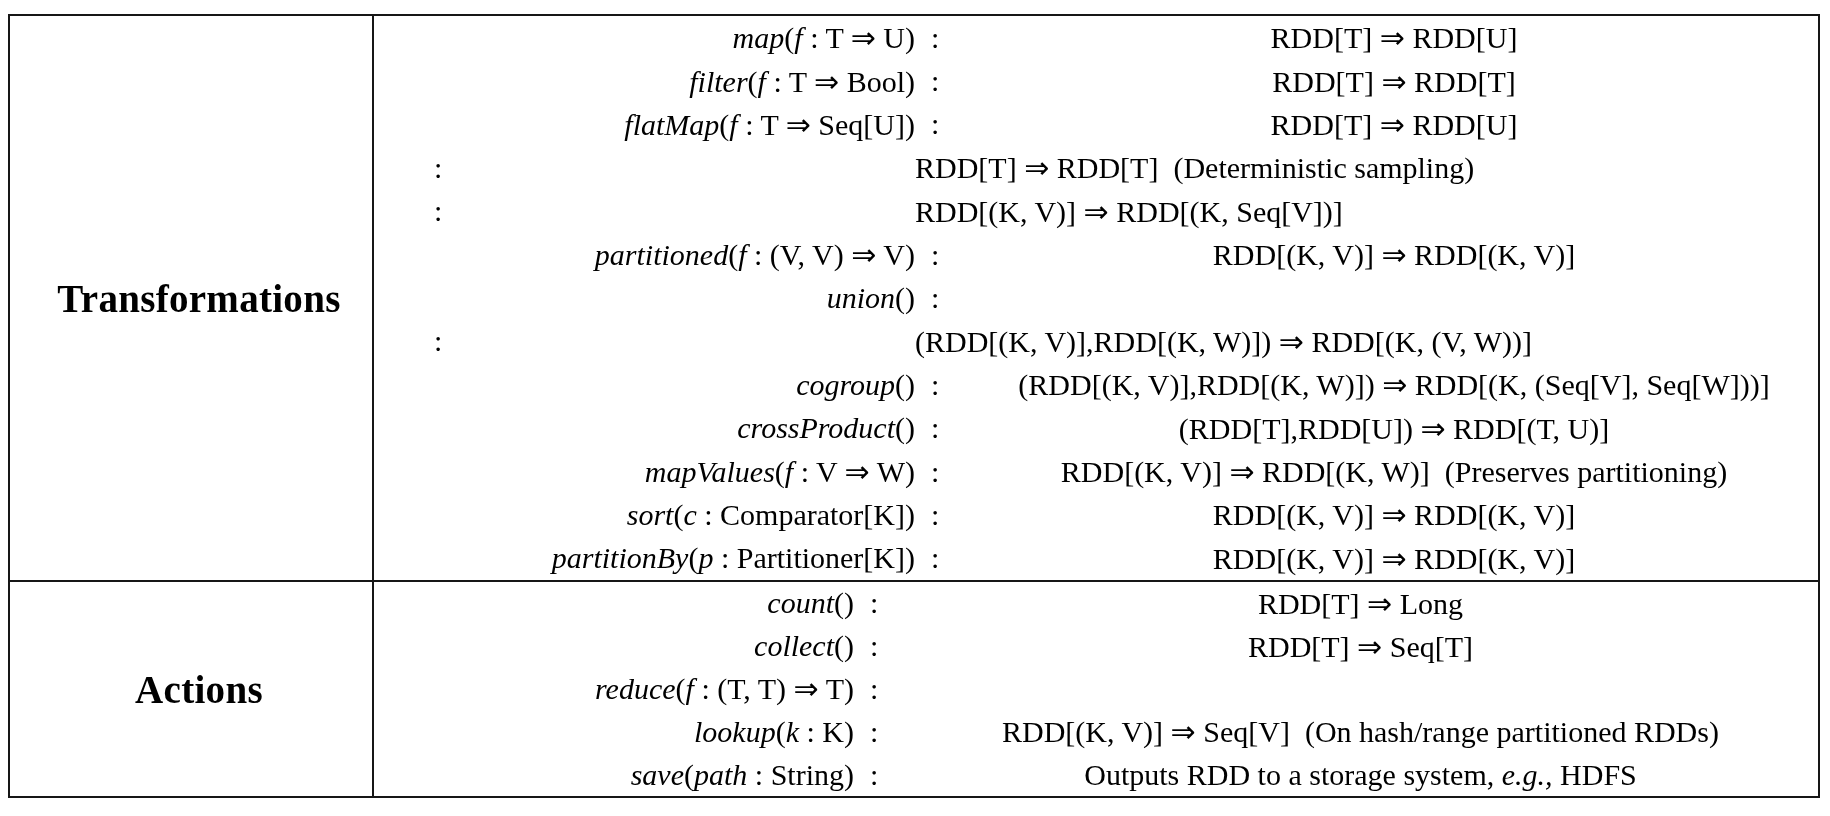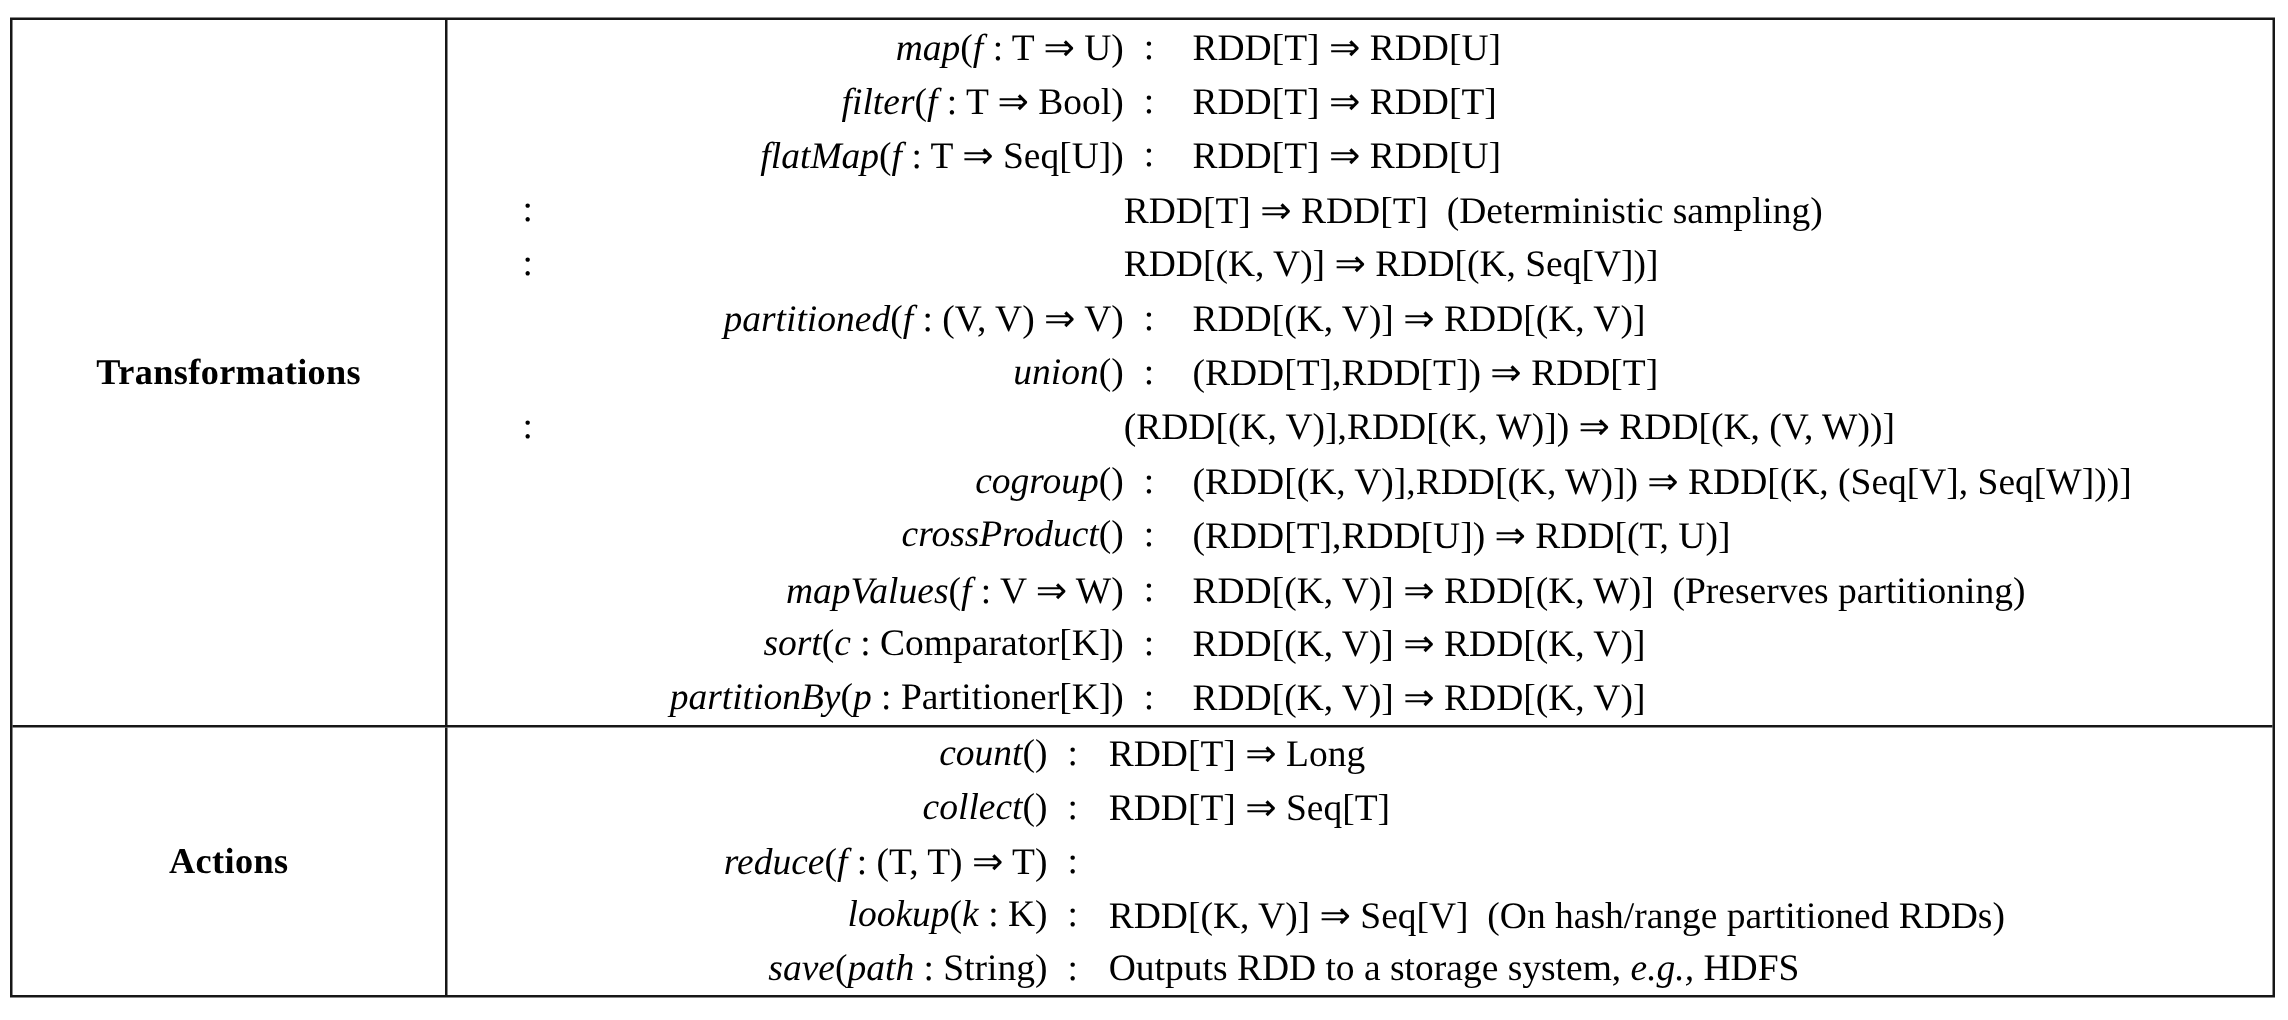--- a/index.html
+++ b/index.html
@@ -39,60 +39,61 @@
   }
   .label-cell {
     flex: none;
     width: 348px;
     border-right: 2px solid #161616;
     box-sizing: border-box;
     display: flex;
     align-items: center;
     justify-content: center;
     font-weight: bold;
-    font-size: 29px;
+    font-size: 39px;
     letter-spacing: 0.3px;
+    margin-left: 16px;
   }
   .content-cell {
     flex: 1;
     display: grid;
     box-sizing: border-box;
   }
   .transformations .content-cell { grid-template-rows: repeat(13, 1fr); }
   .actions .content-cell { grid-template-rows: repeat(5, 1fr); }
   .op-row {
     display: grid;
     align-items: center;
     font-size: 30px;
     white-space: pre;
     padding-left: 44px;
   }
   .transformations .op-row { grid-template-columns: 497px 55px 1fr; }
   .actions .op-row { grid-template-columns: 436px 49px 1fr; }
   .sig { text-align: right; }
   .colon { text-align: left; padding-left: 16px; }
-  .res { text-align: left; }
+  .res { text-align: center; }
   i { font-style: italic; }
 </style>
 </head>
 <body>
 
 <div class="canvas">
   <div class="ops-table">
 
     <div class="section transformations">
       <div class="label-cell">Transformations</div>
       <div class="content-cell">
         <div class="op-row"><span class="sig"><i>map</i>(<i>f</i> : T ⇒ U)</span><span class="colon">:</span><span class="res">RDD[T] ⇒ RDD[U]</span></div>
         <div class="op-row"><span class="sig"><i>filter</i>(<i>f</i> : T ⇒ Bool)</span><span class="colon">:</span><span class="res">RDD[T] ⇒ RDD[T]</span></div>
         <div class="op-row"><span class="sig"><i>flatMap</i>(<i>f</i> : T ⇒ Seq[U])</span><span class="colon">:</span><span class="res">RDD[T] ⇒ RDD[U]</span></div>
         <div class="op-row"><span class="colon">:</span><span class="res">RDD[T] ⇒ RDD[T]&nbsp; (Deterministic sampling)</span></div>
         <div class="op-row"><span class="colon">:</span><span class="res">RDD[(K, V)] ⇒ RDD[(K, Seq[V])]</span></div>
         <div class="op-row"><span class="sig"><i>partitioned</i>(<i>f</i> : (V, V) ⇒ V)</span><span class="colon">:</span><span class="res">RDD[(K, V)] ⇒ RDD[(K, V)]</span></div>
-        <div class="op-row"><span class="sig"><i>union</i>()</span><span class="colon">:</span><span class="res">(RDD[T],RDD[T]) ⇒ RDD[T]</span></div>
+        <div class="op-row"><span class="sig"><i>union</i>()</span><span class="colon">:</span></div>
         <div class="op-row"><span class="colon">:</span><span class="res">(RDD[(K, V)],RDD[(K, W)]) ⇒ RDD[(K, (V, W))]</span></div>
         <div class="op-row"><span class="sig"><i>cogroup</i>()</span><span class="colon">:</span><span class="res">(RDD[(K, V)],RDD[(K, W)]) ⇒ RDD[(K, (Seq[V], Seq[W]))]</span></div>
         <div class="op-row"><span class="sig"><i>crossProduct</i>()</span><span class="colon">:</span><span class="res">(RDD[T],RDD[U]) ⇒ RDD[(T, U)]</span></div>
         <div class="op-row"><span class="sig"><i>mapValues</i>(<i>f</i> : V ⇒ W)</span><span class="colon">:</span><span class="res">RDD[(K, V)] ⇒ RDD[(K, W)]&nbsp; (Preserves partitioning)</span></div>
         <div class="op-row"><span class="sig"><i>sort</i>(<i>c</i> : Comparator[K])</span><span class="colon">:</span><span class="res">RDD[(K, V)] ⇒ RDD[(K, V)]</span></div>
         <div class="op-row"><span class="sig"><i>partitionBy</i>(<i>p</i> : Partitioner[K])</span><span class="colon">:</span><span class="res">RDD[(K, V)] ⇒ RDD[(K, V)]</span></div>
       </div>
     </div>
 
     <div class="section actions">

